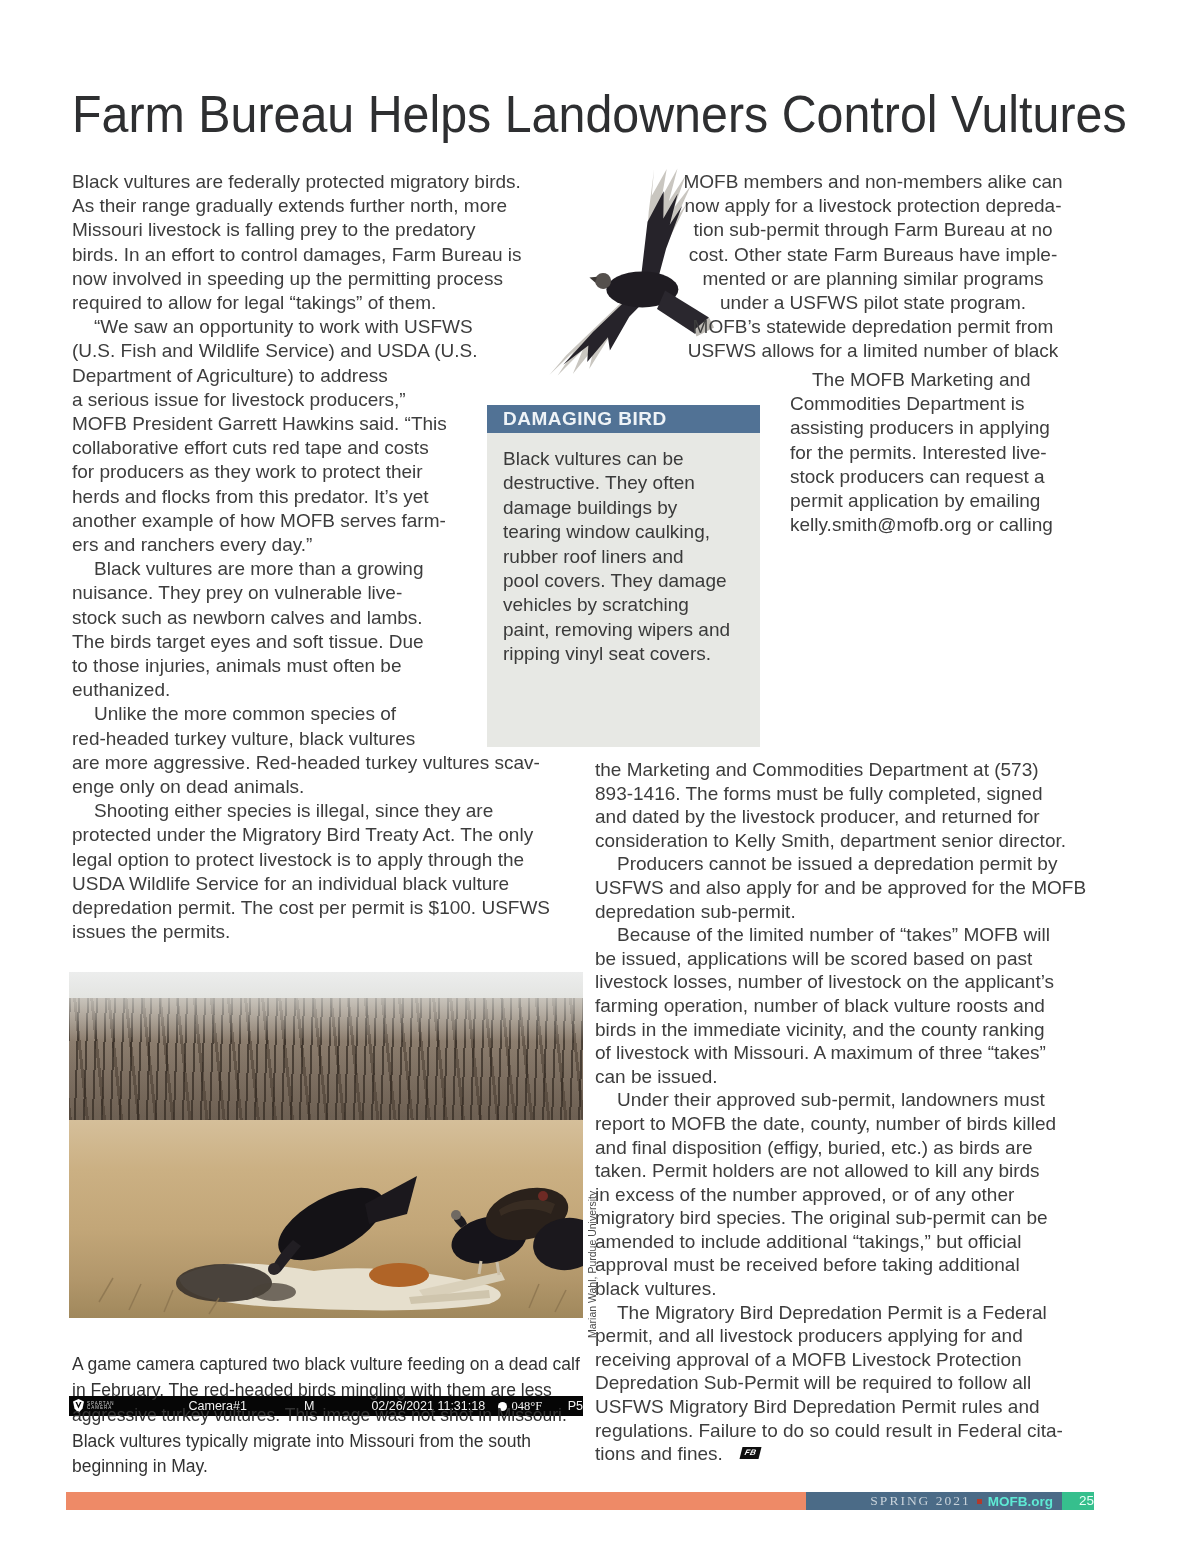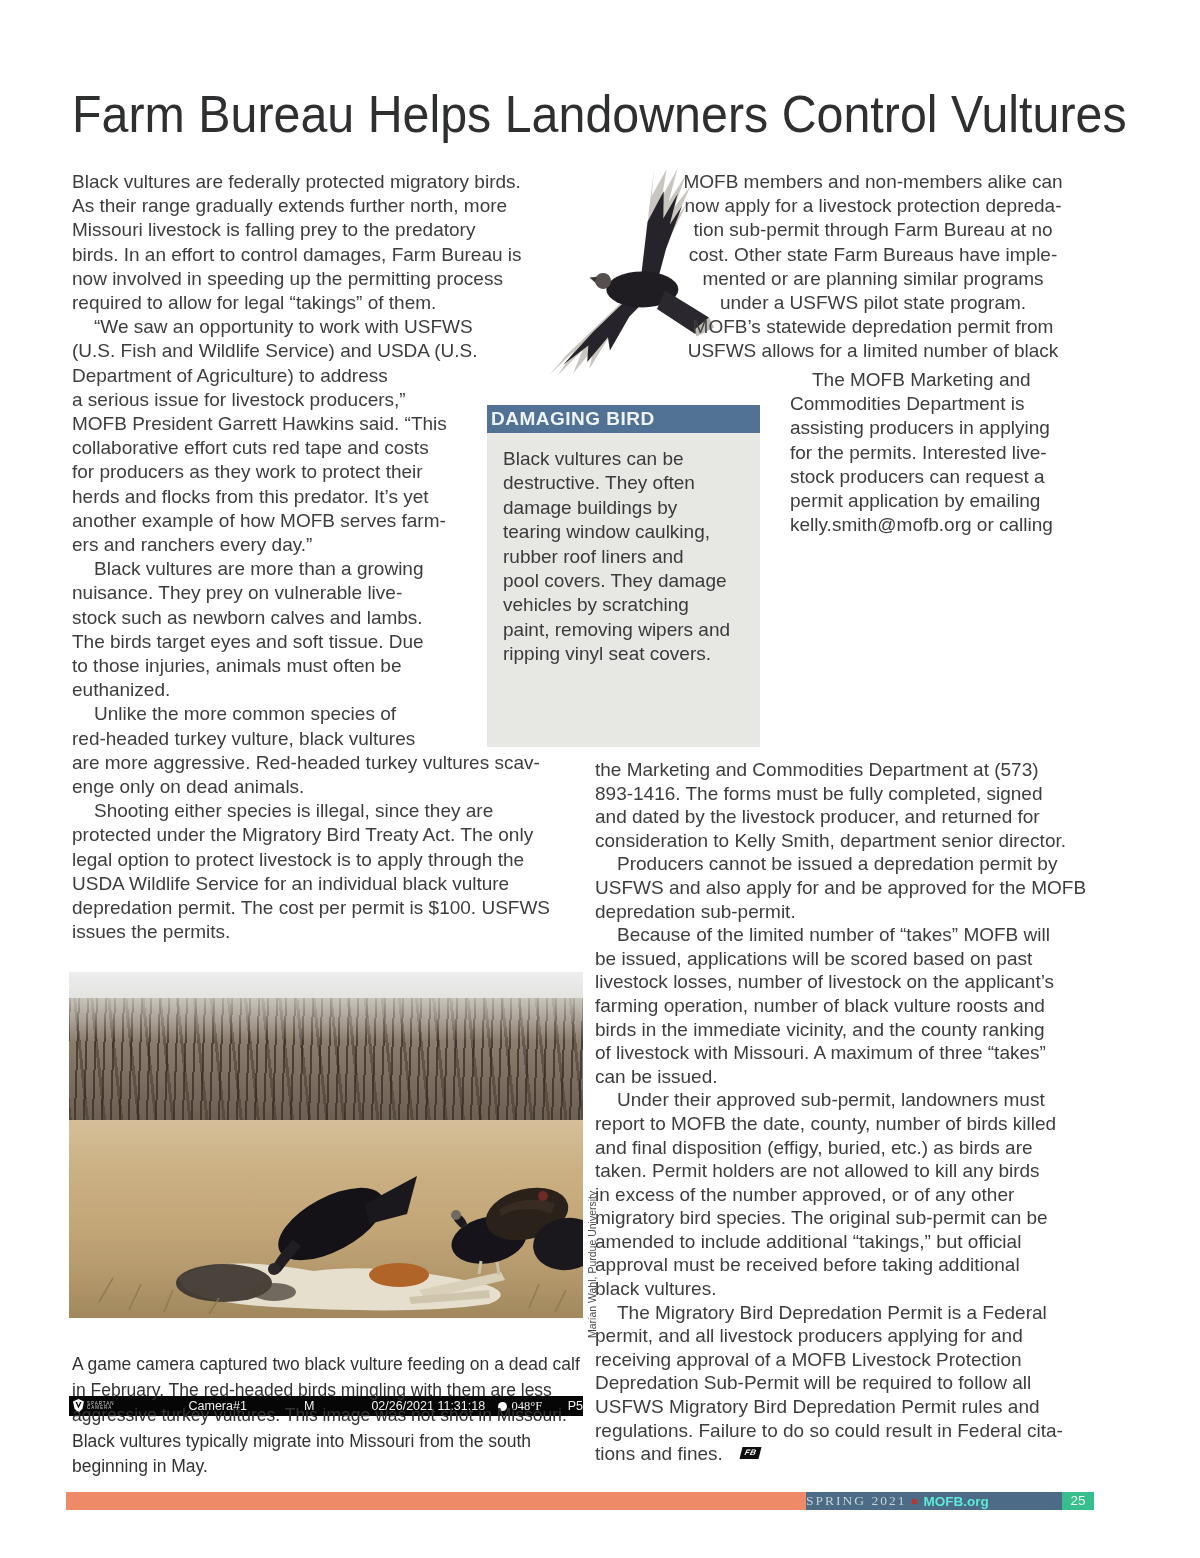--- a/index.html
+++ b/index.html
@@ -10,21 +10,21 @@
          white-space:pre;}
   .para{margin:0;white-space:pre;}
   .ind{text-indent:22px;}
   .left-col{position:absolute;left:72px;top:170px;width:580px;font-size:19px;line-height:24.2px;}
   .right-top{position:absolute;left:655px;top:170px;width:436px;font-size:19px;line-height:24.2px;text-align:center;}
   .right-beside{position:absolute;left:790px;top:368px;width:310px;font-size:19px;line-height:24.2px;}
   .right-full{position:absolute;left:595px;top:758px;width:510px;font-size:19px;line-height:23.6px;}
   
   .sidebar-box{position:absolute;left:487px;top:405px;width:273px;height:342px;background:#e7e8e4;}
   .box-head{height:28px;background:#517295;color:#eef3f7;font-weight:bold;font-size:19px;
-            line-height:28px;padding-left:4px;letter-spacing:.5px;}
+            line-height:28px;padding-left:16px;letter-spacing:.5px;}
   .box-body{padding:14px 4px 0 16px;font-size:19px;line-height:24.4px;color:#3a3a3a;white-space:pre-line;}
   
   .vulture-fly{position:absolute;left:548px;top:155px;}
   
   .photo{position:absolute;left:69px;top:972px;width:514px;height:444px;overflow:hidden;}
   .sky{position:absolute;left:0;top:0;width:514px;height:30px;background:linear-gradient(#eceded,#e2e3df);}
   .trees{position:absolute;left:0;top:26px;width:514px;height:124px;
          background:
            linear-gradient(rgba(230,231,227,.65),rgba(230,231,227,0) 35%, rgba(60,48,38,.25) 95%),
            repeating-linear-gradient(92deg, rgba(42,34,27,.65) 0 2px, rgba(0,0,0,0) 2px 9px),
@@ -41,26 +41,26 @@
   .seg-cam{width:120px;} .seg-mode{width:70px;} .seg-dt{width:132px;}
   .temp{display:flex;align-items:center;gap:4px;width:72px;font-family:Liberation Serif, serif;}
   .dot{width:9px;height:9px;border-radius:50%;background:#ffffff;display:inline-block;}
   .credit{position:absolute;left:586px;top:1146px;height:192px;font-size:10.5px;color:#4a4a4a;
           writing-mode:vertical-rl;transform:rotate(180deg);white-space:pre;}
   .caption{position:absolute;left:72px;top:1352px;width:515px;font-size:17.5px;line-height:25.5px;
            color:#333333;white-space:pre;}
   
   .bar-salmon{position:absolute;left:66px;top:1492px;width:740px;height:18px;background:#ee8a67;}
   .bar-blue{position:absolute;left:806px;top:1492px;width:256px;height:18px;background:#4b6b87;
-            display:flex;align-items:center;padding-right:9px;box-sizing:border-box;}
+            display:flex;align-items:center;justify-content:flex-end;padding-right:9px;box-sizing:border-box;}
   .f-issue{font-family:"Liberation Serif", serif;font-size:13.5px;color:#c8d2da;letter-spacing:2px;}
   .f-bullet{width:5px;height:5px;background:#b23a2c;display:inline-block;margin:0 6px;}
   .f-site{font-size:13.5px;font-weight:bold;color:#5eead4;}
   .pagenum{position:absolute;left:1062px;top:1492px;width:32px;height:18px;background:#36bf8d;
-           color:#ecfff7;font-size:13.5px;text-align:center;line-height:18px;}
+           color:#ecfff7;font-size:13.5px;text-align:right;line-height:18px;}
   .end-mark{position:absolute;left:741px;top:1447px;width:19px;height:12px;background:#0e0e0e;
             transform:skewX(-14deg);color:#ffffff;font-size:8px;font-weight:bold;font-style:italic;
             text-align:center;line-height:12px;letter-spacing:.5px;}
 </style>
 </head>
 <body>
 
 <div class="page">
 
   <h1 class="title">Farm Bureau Helps Landowners Control Vultures</h1>

